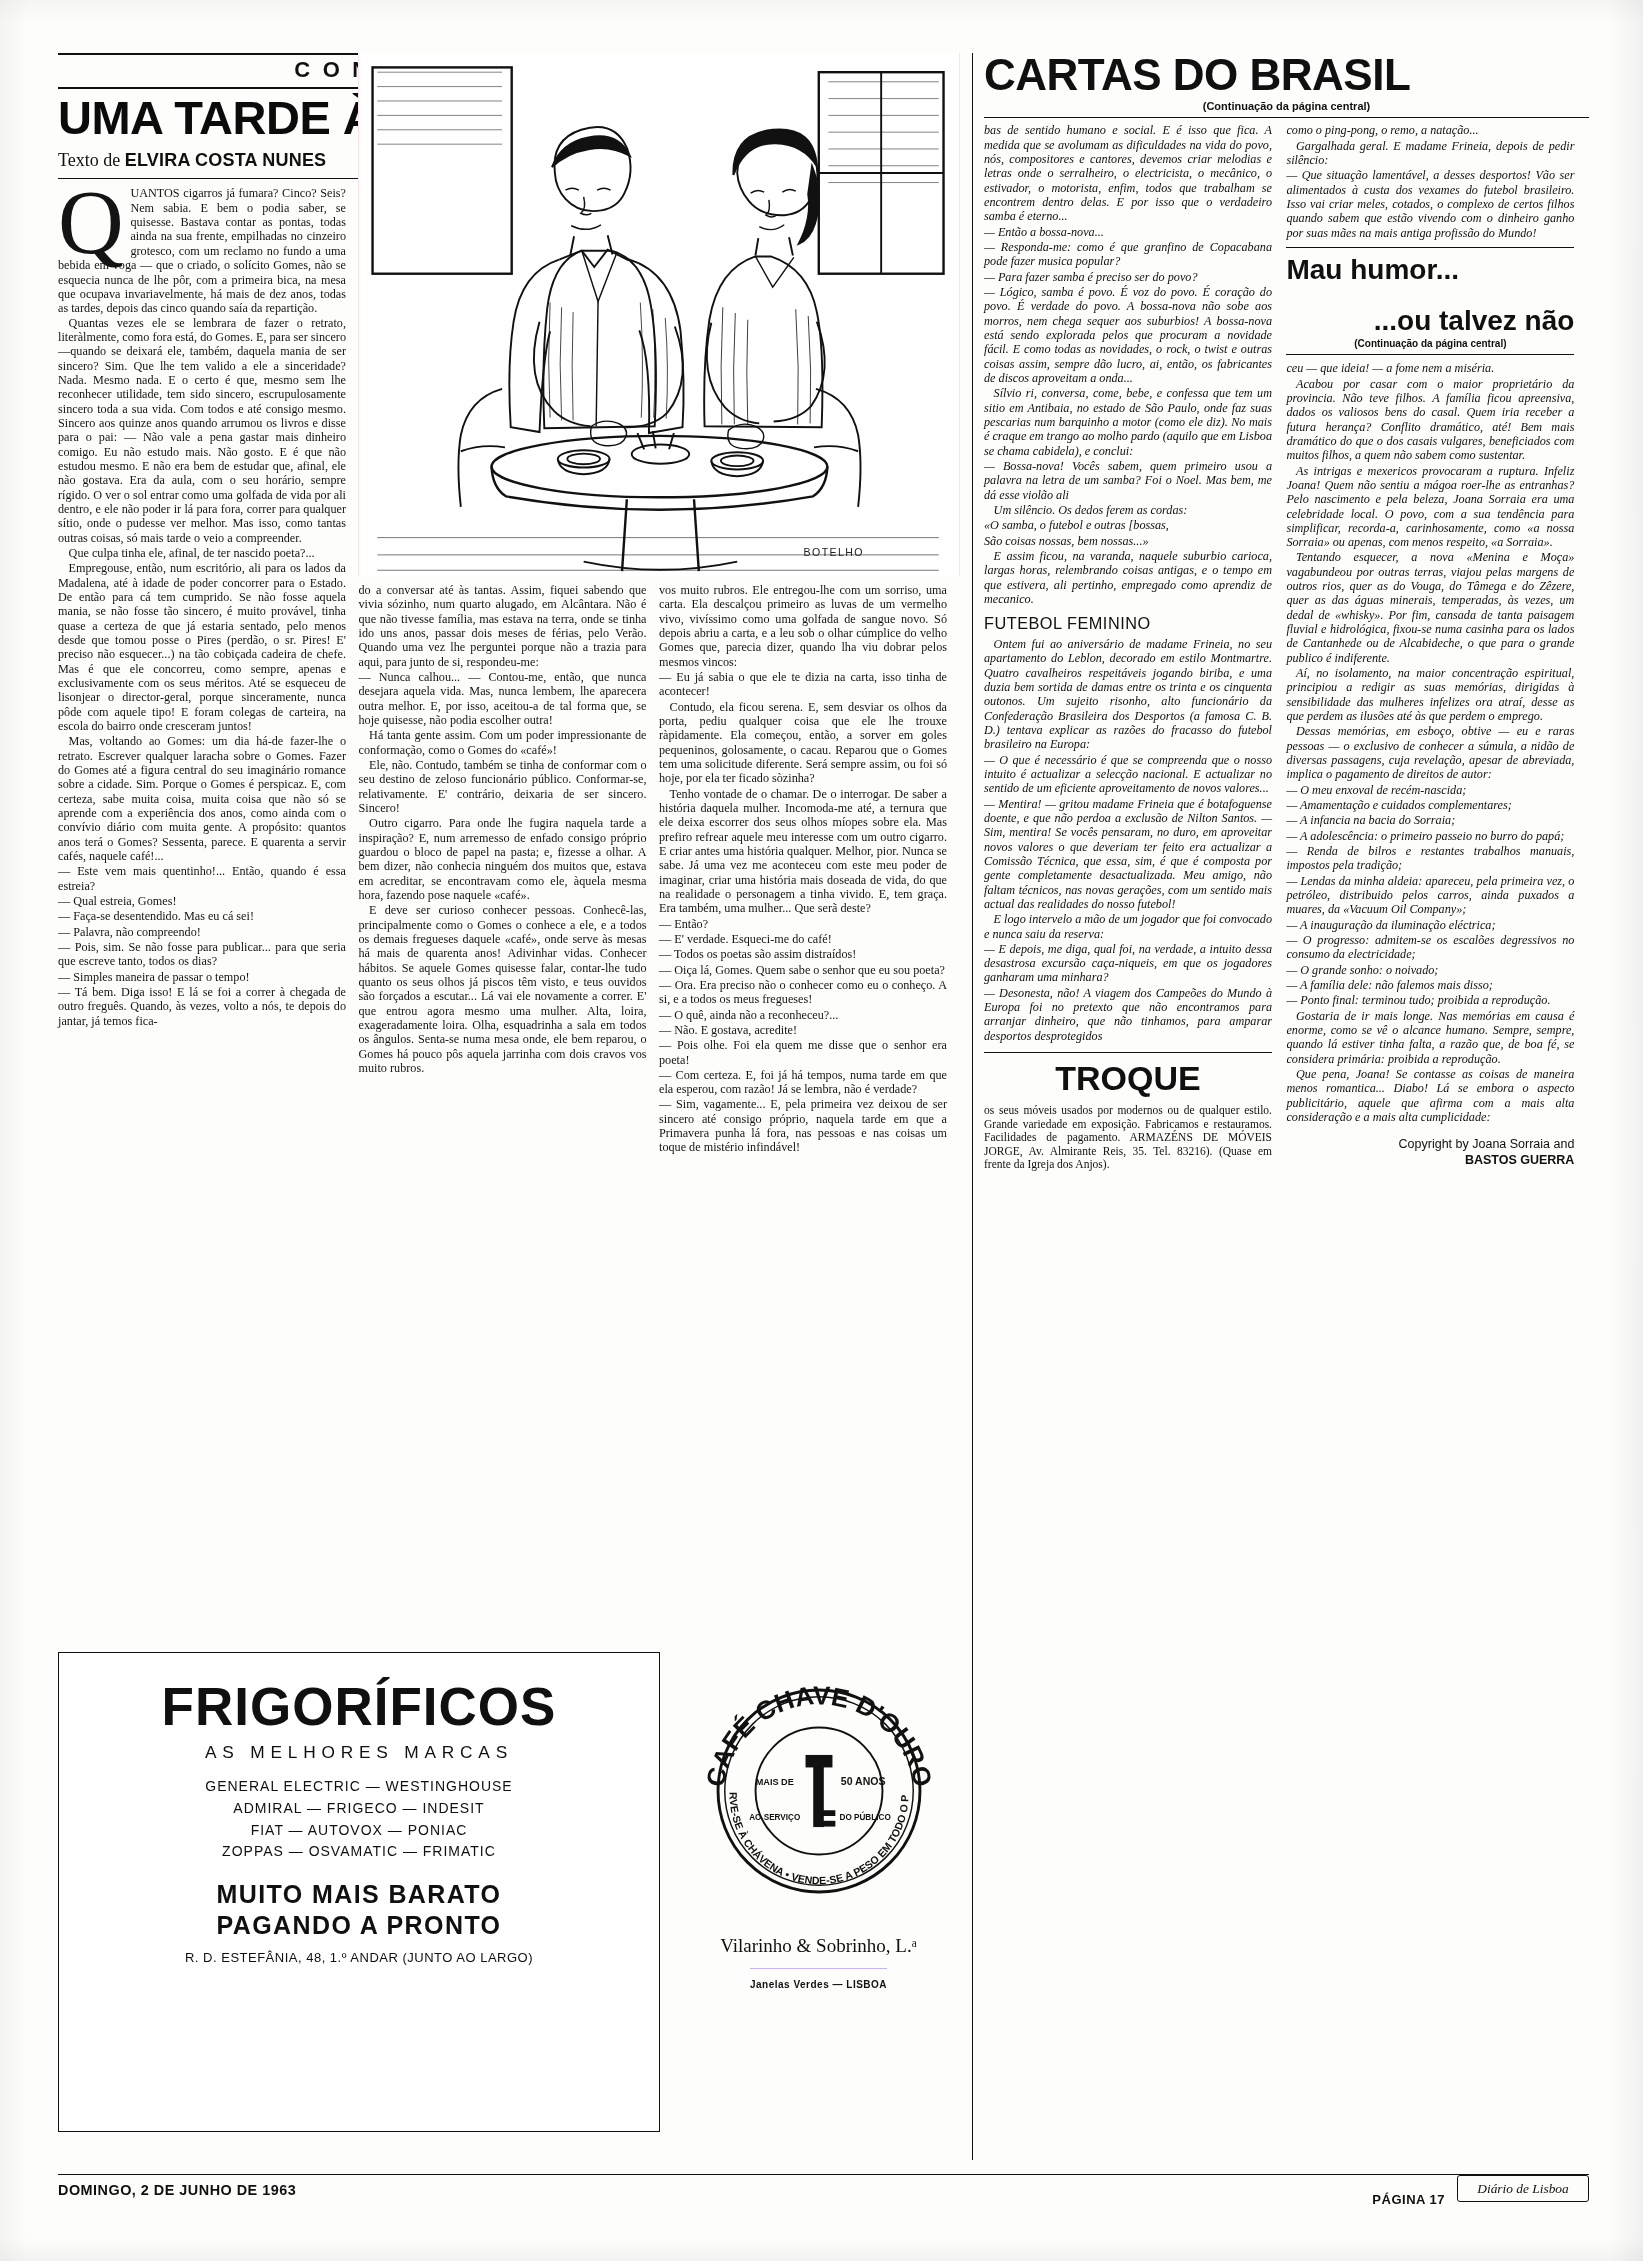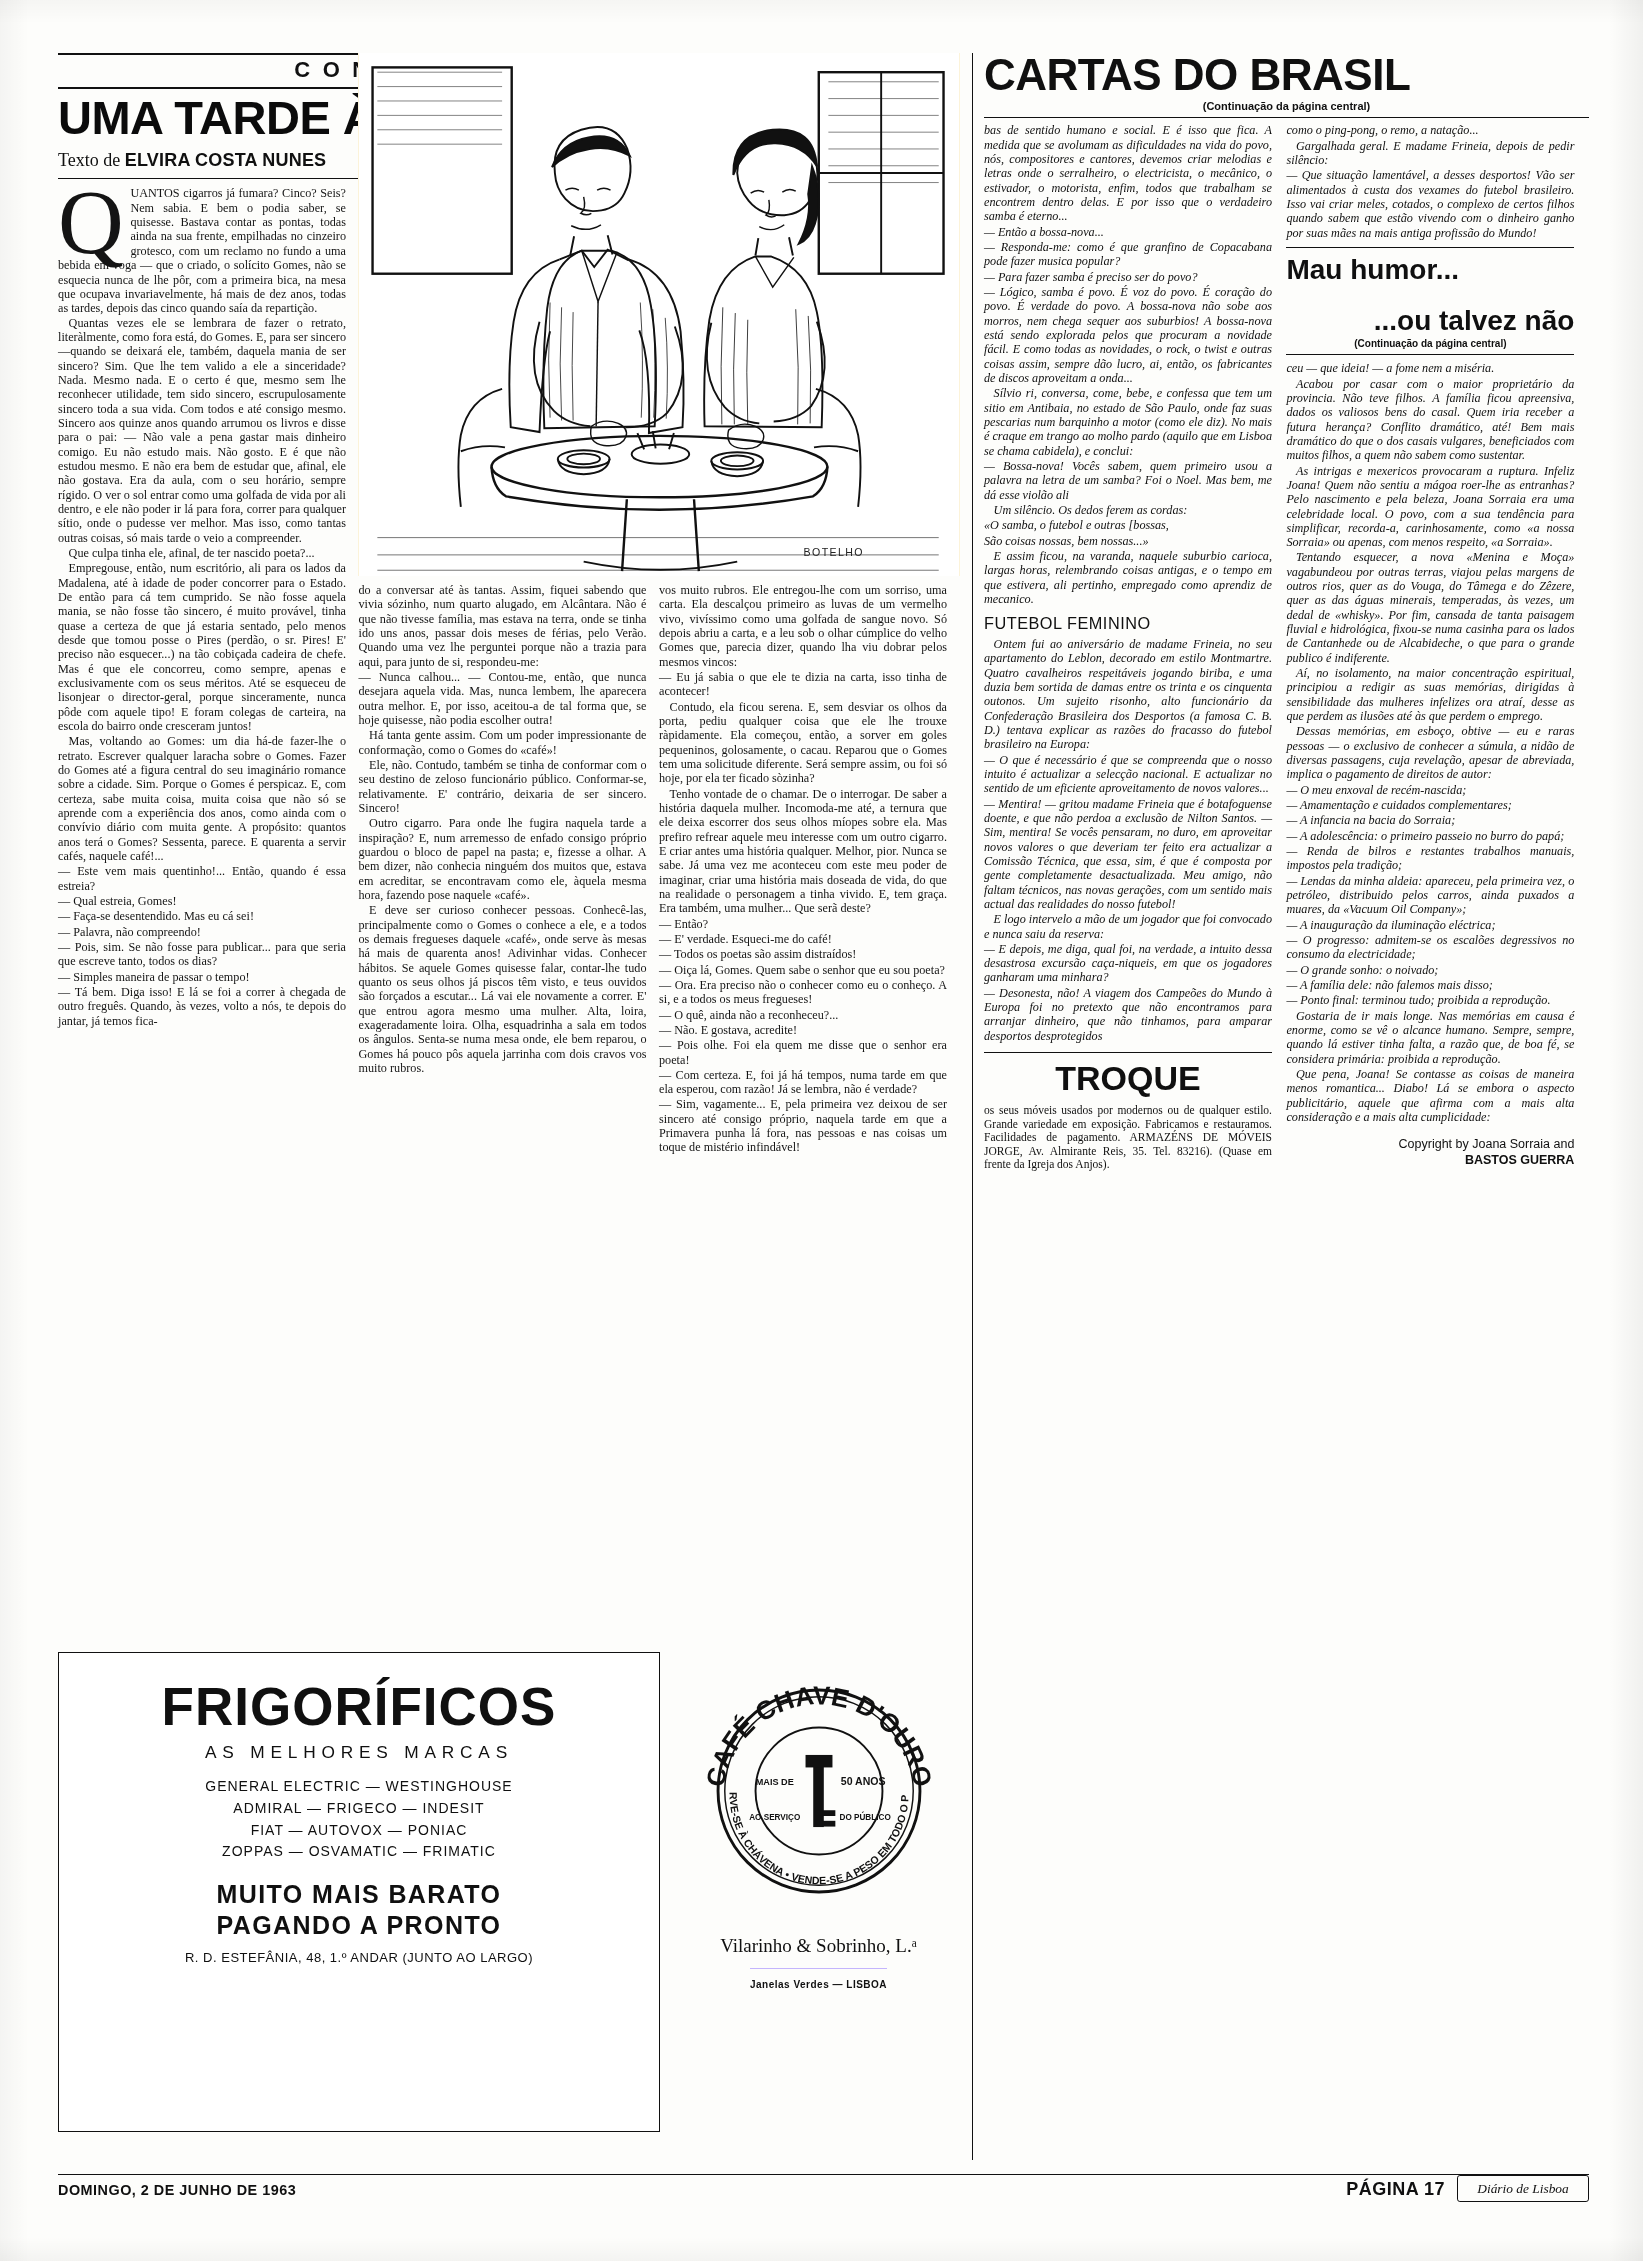--- a/index.html
+++ b/index.html
@@ -134,21 +134,21 @@
     text-align: justify;
   }
 
   
   .illus {
     position: absolute;
     left: 300px;
     top: 0;
     width: 602px;
     height: 523px;
-    background: #eab308;
+    background: #ef4444;
     overflow: hidden;
   }
   .illus svg { display: block; }
   .illus-sig {
     position: absolute;
     right: 96px;
     bottom: 18px;
     font-family: "Liberation Sans", sans-serif;
     font-size: 10.6px;
     letter-spacing: 1.4px;
@@ -381,23 +381,23 @@
   .footer-left {
     position: absolute;
     left: 0; top: 6.7px;
     font-family: "Liberation Sans", sans-serif;
     font-size: 14.4px;
     font-weight: bold;
     letter-spacing: 0.5px;
   }
   .footer-right {
     position: absolute;
-    right: 144px; top: 4px;
-    font-family: "Liberation Sans", sans-serif;
-    font-size: 18px;
+    right: 144px; top: 17px;
+    font-family: "Liberation Sans", sans-serif;
+    font-size: 13px;
     font-weight: bold;
     letter-spacing: 0.5px;
   }
   .footer-logo {
     position: absolute;
     right: 0; top: 0;
     width: 130px;
     height: 25px;
     border: 1px solid #111;
     border-radius: 2.9px;

